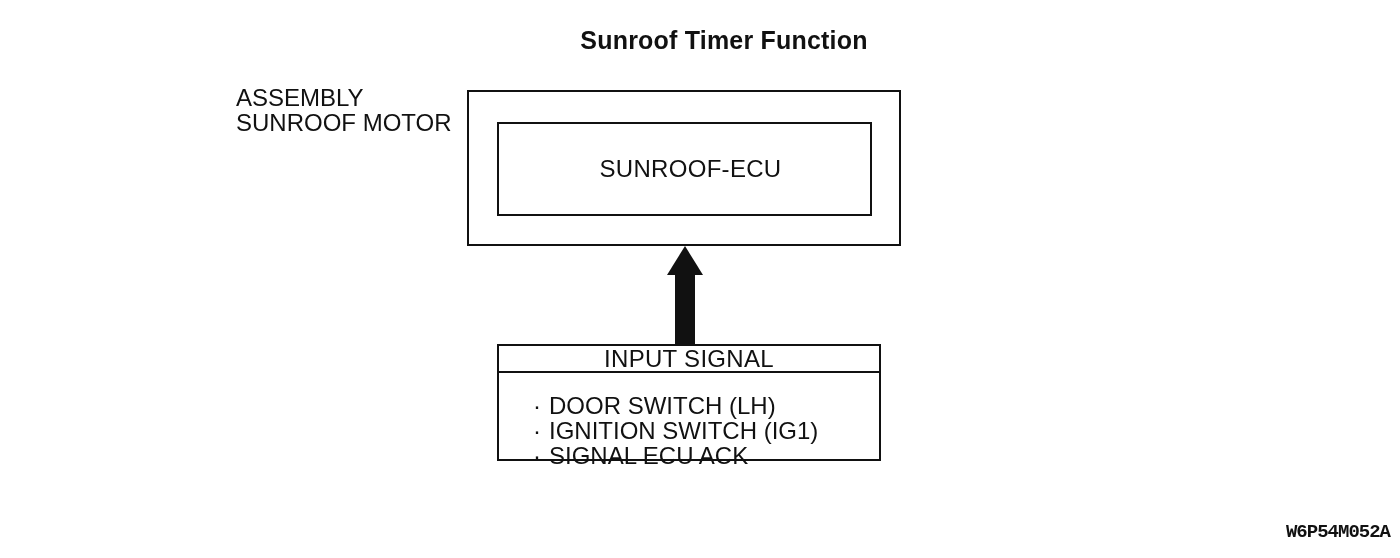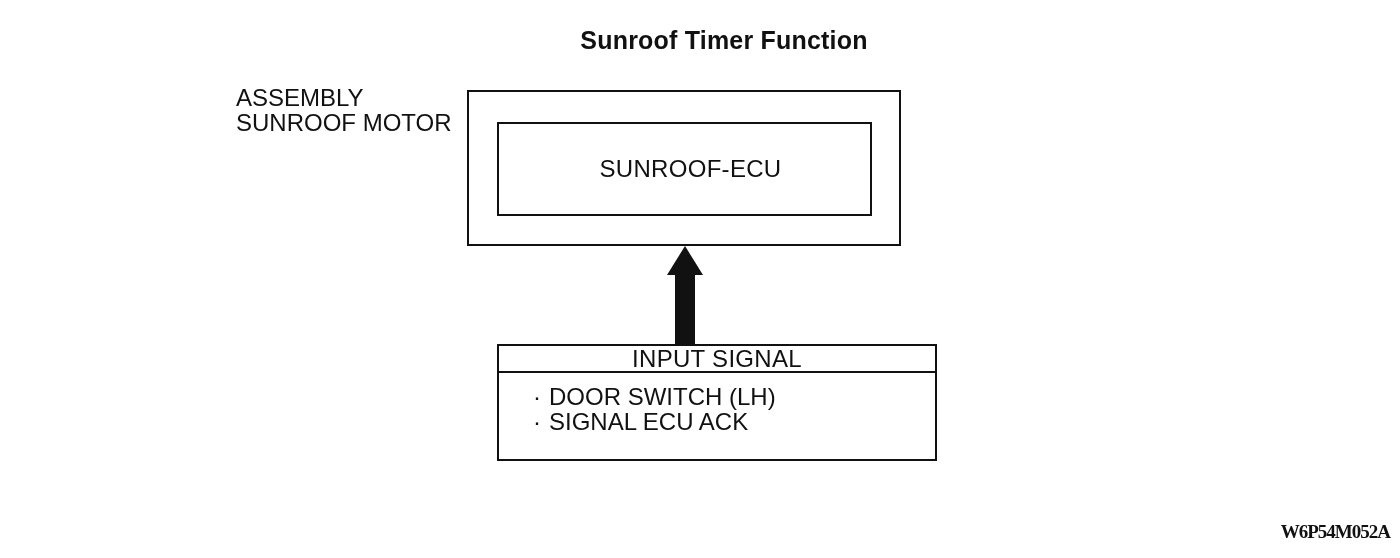--- a/index.html
+++ b/index.html
@@ -74,53 +74,53 @@
     left: 675px;
     top: 273px;
     width: 20px;
     height: 71px;
     background: #111111;
   }
   .input-box {
     position: absolute;
     left: 497px;
     top: 344px;
-    width: 440px;
+    width: 384px;
     height: 117px;
     border: 2px solid #111111;
     box-sizing: border-box;
     background: #ffffff;
   }
   .input-header {
     height: 27px;
     border-bottom: 2px solid #111111;
     box-sizing: border-box;
     display: flex;
     align-items: center;
     justify-content: center;
     font-size: 24px;
     letter-spacing: 0.3px;
   }
   .input-items {
-    padding: 11px 0 0 34px;
+    padding: 20px 0 0 34px;
     font-size: 24px;
     line-height: 25px;
   }
   .sig-item {
     white-space: nowrap;
   }
   .bullet {
     display: inline-block;
     margin-right: 8px;
   }
   .figure-code {
     position: absolute;
     right: 10px;
     top: 521px;
-    font-family: Liberation Serif, serif;
+    font-family: Liberation Mono, monospace;
     font-size: 19px;
     font-weight: bold;
     letter-spacing: -1px;
     margin-left: 34px;
   }
 </style>
 </head>
 <body>
 
 <div class="canvas">
@@ -143,20 +143,23 @@
     <div class="arrow-shaft"></div>
   </div>
 
   <div class="input-box">
     <div class="input-header">INPUT SIGNAL</div>
     <div class="input-items">
       <div class="sig-item">
         <span class="bullet">·</span><span>DOOR SWITCH (LH)</span>
       </div>
       <div class="sig-item">
+        <span class="bullet">·</span><span>IGNITION SWITCH (IG1)</span>
+      </div>
+      <div class="sig-item">
         <span class="bullet">·</span><span>SIGNAL ECU ACK</span>
       </div>
     </div>
   </div>
 
   <div class="figure-code">W6P54M052A</div>
 
 </div>
 
 </body></html>

